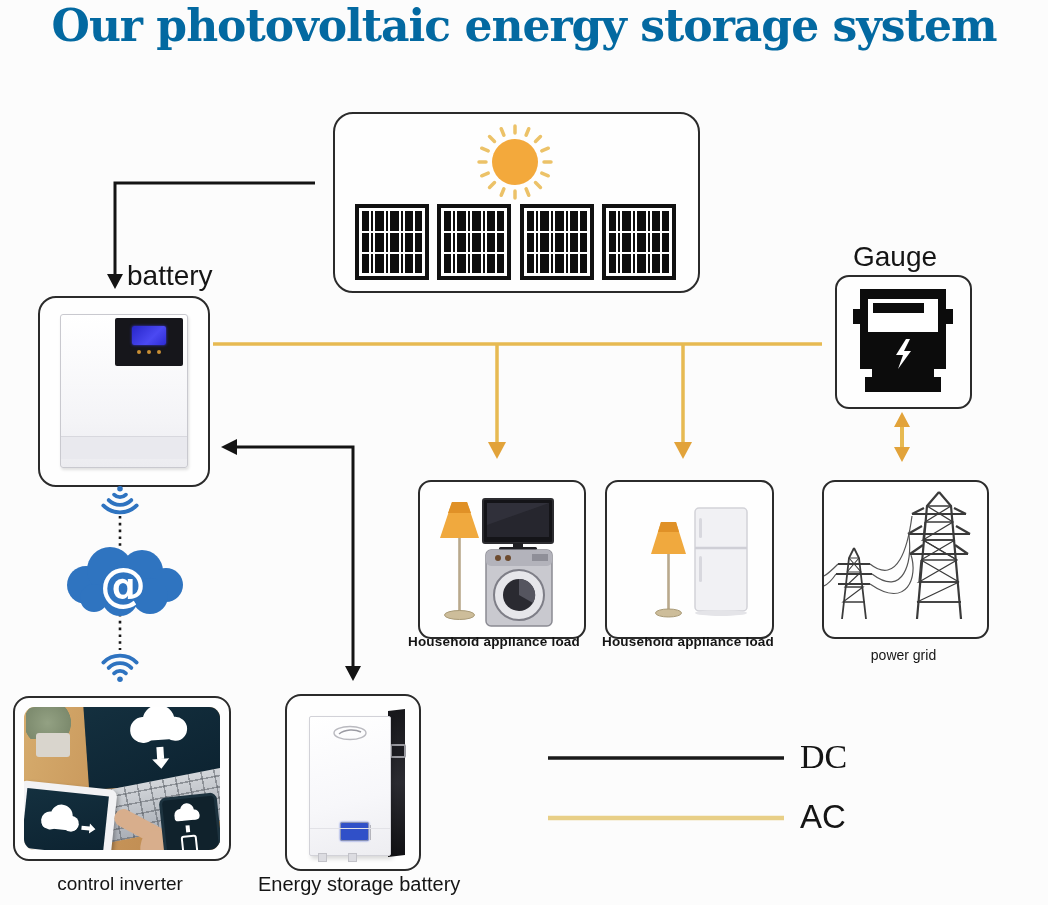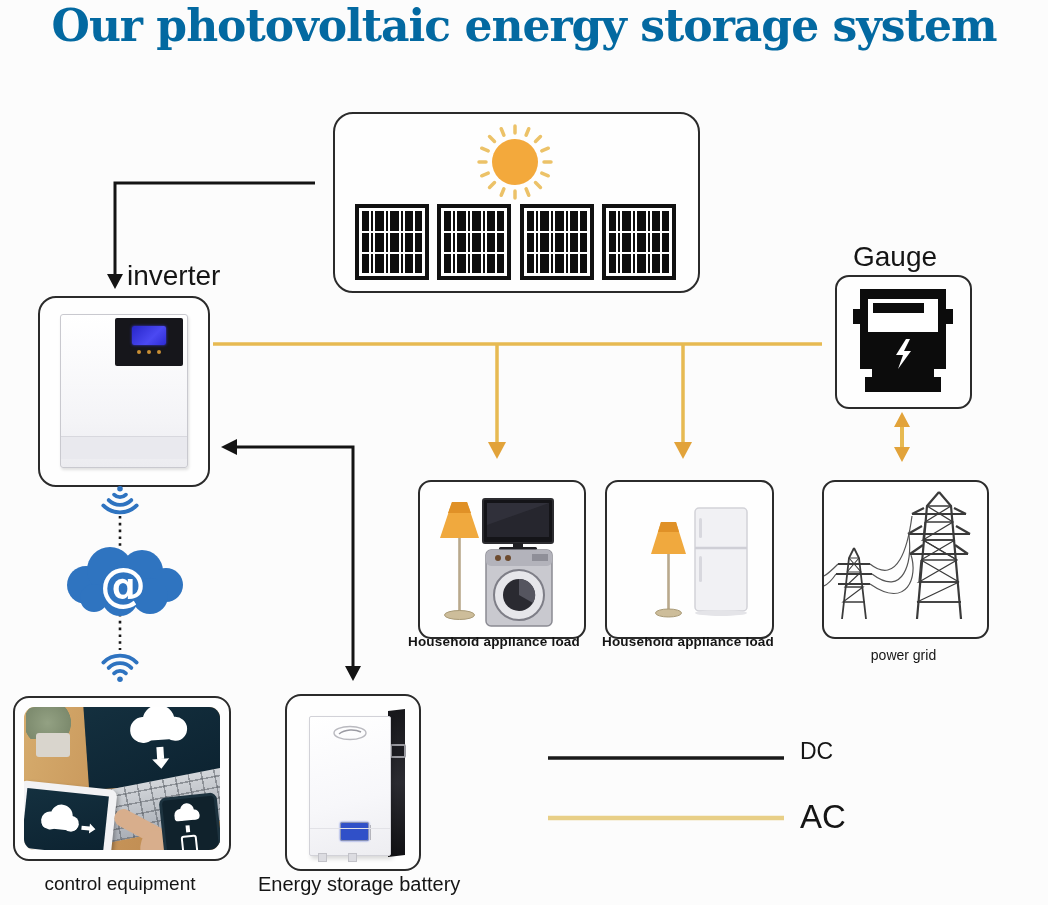--- a/index.html
+++ b/index.html
@@ -12,21 +12,21 @@
   .lbl{position:absolute;color:#151515;white-space:nowrap;}
   .lbl-pv{left:173px;top:143px;font-size:31px;}
   .lbl-inverter{left:127px;top:260px;font-size:28px;}
   .lbl-gauge{left:853px;top:233px;font-size:28px;margin-top:8px;}
   .lbl-load{width:200px;text-align:center;top:634px;font-size:13.5px;font-weight:bold;letter-spacing:.2px;}
   .lbl-load1{left:394px;}
   .lbl-load2{left:588px;}
   .lbl-grid{left:822px;width:163px;text-align:center;top:647px;font-size:14px;}
   .lbl-ctrl{left:10px;width:220px;text-align:center;top:873px;font-size:19px;}
   .lbl-batt{left:258px;width:245px;top:873px;font-size:20px;}
-  .lbl-dc{left:800px;top:738px;font-size:23px;}
+  .lbl-dc{left:800px;top:738px;font-size:34px;font-family:Liberation Serif, serif;}
   .lbl-ac{left:800px;top:798px;font-size:33px;}
   
   .inv-body{position:absolute;left:20px;top:16px;width:126px;height:152px;border:1px solid #c9c9cf;
             border-radius:3px;background:linear-gradient(180deg,#ffffff 0%,#f4f4f7 70%,#ececf0 100%);
             box-shadow:1px 2px 3px rgba(0,0,0,.12);}
   .inv-strip{position:absolute;left:0;bottom:8px;width:100%;height:22px;background:#e9e9ee;border-top:1px solid #d8d8de;}
   .inv-panel{position:absolute;right:4px;top:3px;width:68px;height:48px;background:#16161b;border-radius:2px;}
   .inv-lcd{position:absolute;left:17px;top:8px;width:34px;height:19px;border-radius:2px;
            background:linear-gradient(135deg,#2726c9,#4b49f2 60%,#2d2bd4);box-shadow:0 0 3px #3c3ae0;}
   .inv-btn{position:absolute;top:32px;width:4px;height:4px;border-radius:50%;background:#c98f35;}
@@ -128,21 +128,21 @@
           </g>
         </g>
       </defs>
       <use href="#sp" x="22" y="92"></use>
       <use href="#sp" x="104" y="92"></use>
       <use href="#sp" x="187" y="92"></use>
       <use href="#sp" x="269" y="92"></use>
     </svg>
   </div>
 
-  <div class="lbl lbl-inverter">inverter</div>
+  <div class="lbl lbl-inverter">battery</div>
   <div class="lbl lbl-gauge">Gauge</div>
 
   <div class="box" style="left:38px;top:296px;width:168px;height:187px;border-radius:18px;">
     <div class="inv-body">
       <div class="inv-strip"></div>
       <div class="inv-panel">
         <div class="inv-lcd"></div>
         <div class="inv-btn" style="left:22px;"></div>
         <div class="inv-btn" style="left:32px;"></div>
         <div class="inv-btn" style="left:42px;"></div>
@@ -342,21 +342,21 @@
         <path d="M7,9 C13,4 23,4 29,7" fill="none" stroke="#9a9aa2" stroke-width="1.4"></path>
       </svg>
       <div class="bat-lcd"></div>
       <div class="abs" style="left:60px;bottom:15px;width:10px;height:15px;border-left:1.5px solid #b5b5bc;"></div>
       <div class="abs" style="left:0;bottom:26px;width:100%;border-top:1px solid #e2e2e7;"></div>
       <div class="abs" style="left:8px;bottom:-7px;width:7px;height:7px;background:#dcdce1;border:1px solid #c2c2c8;"></div>
       <div class="abs" style="left:38px;bottom:-7px;width:7px;height:7px;background:#dcdce1;border:1px solid #c2c2c8;"></div>
     </div>
   </div>
 
-  <div class="lbl lbl-ctrl">control equipment</div>
+  <div class="lbl lbl-ctrl">control inverter</div>
   <div class="lbl lbl-batt">Energy storage battery</div>
 
   <svg class="abs" style="left:540px;top:730px;" width="260" height="100" viewBox="0 0 260 100">
     <line x1="8" y1="28" x2="244" y2="28" stroke="#1a1a1a" stroke-width="3.5"></line>
     <line x1="8" y1="88" x2="244" y2="88" stroke="#e8cf87" stroke-width="4.5"></line>
   </svg>
   <div class="lbl lbl-dc">DC</div>
   <div class="lbl lbl-ac">AC</div>
 
 </div>

